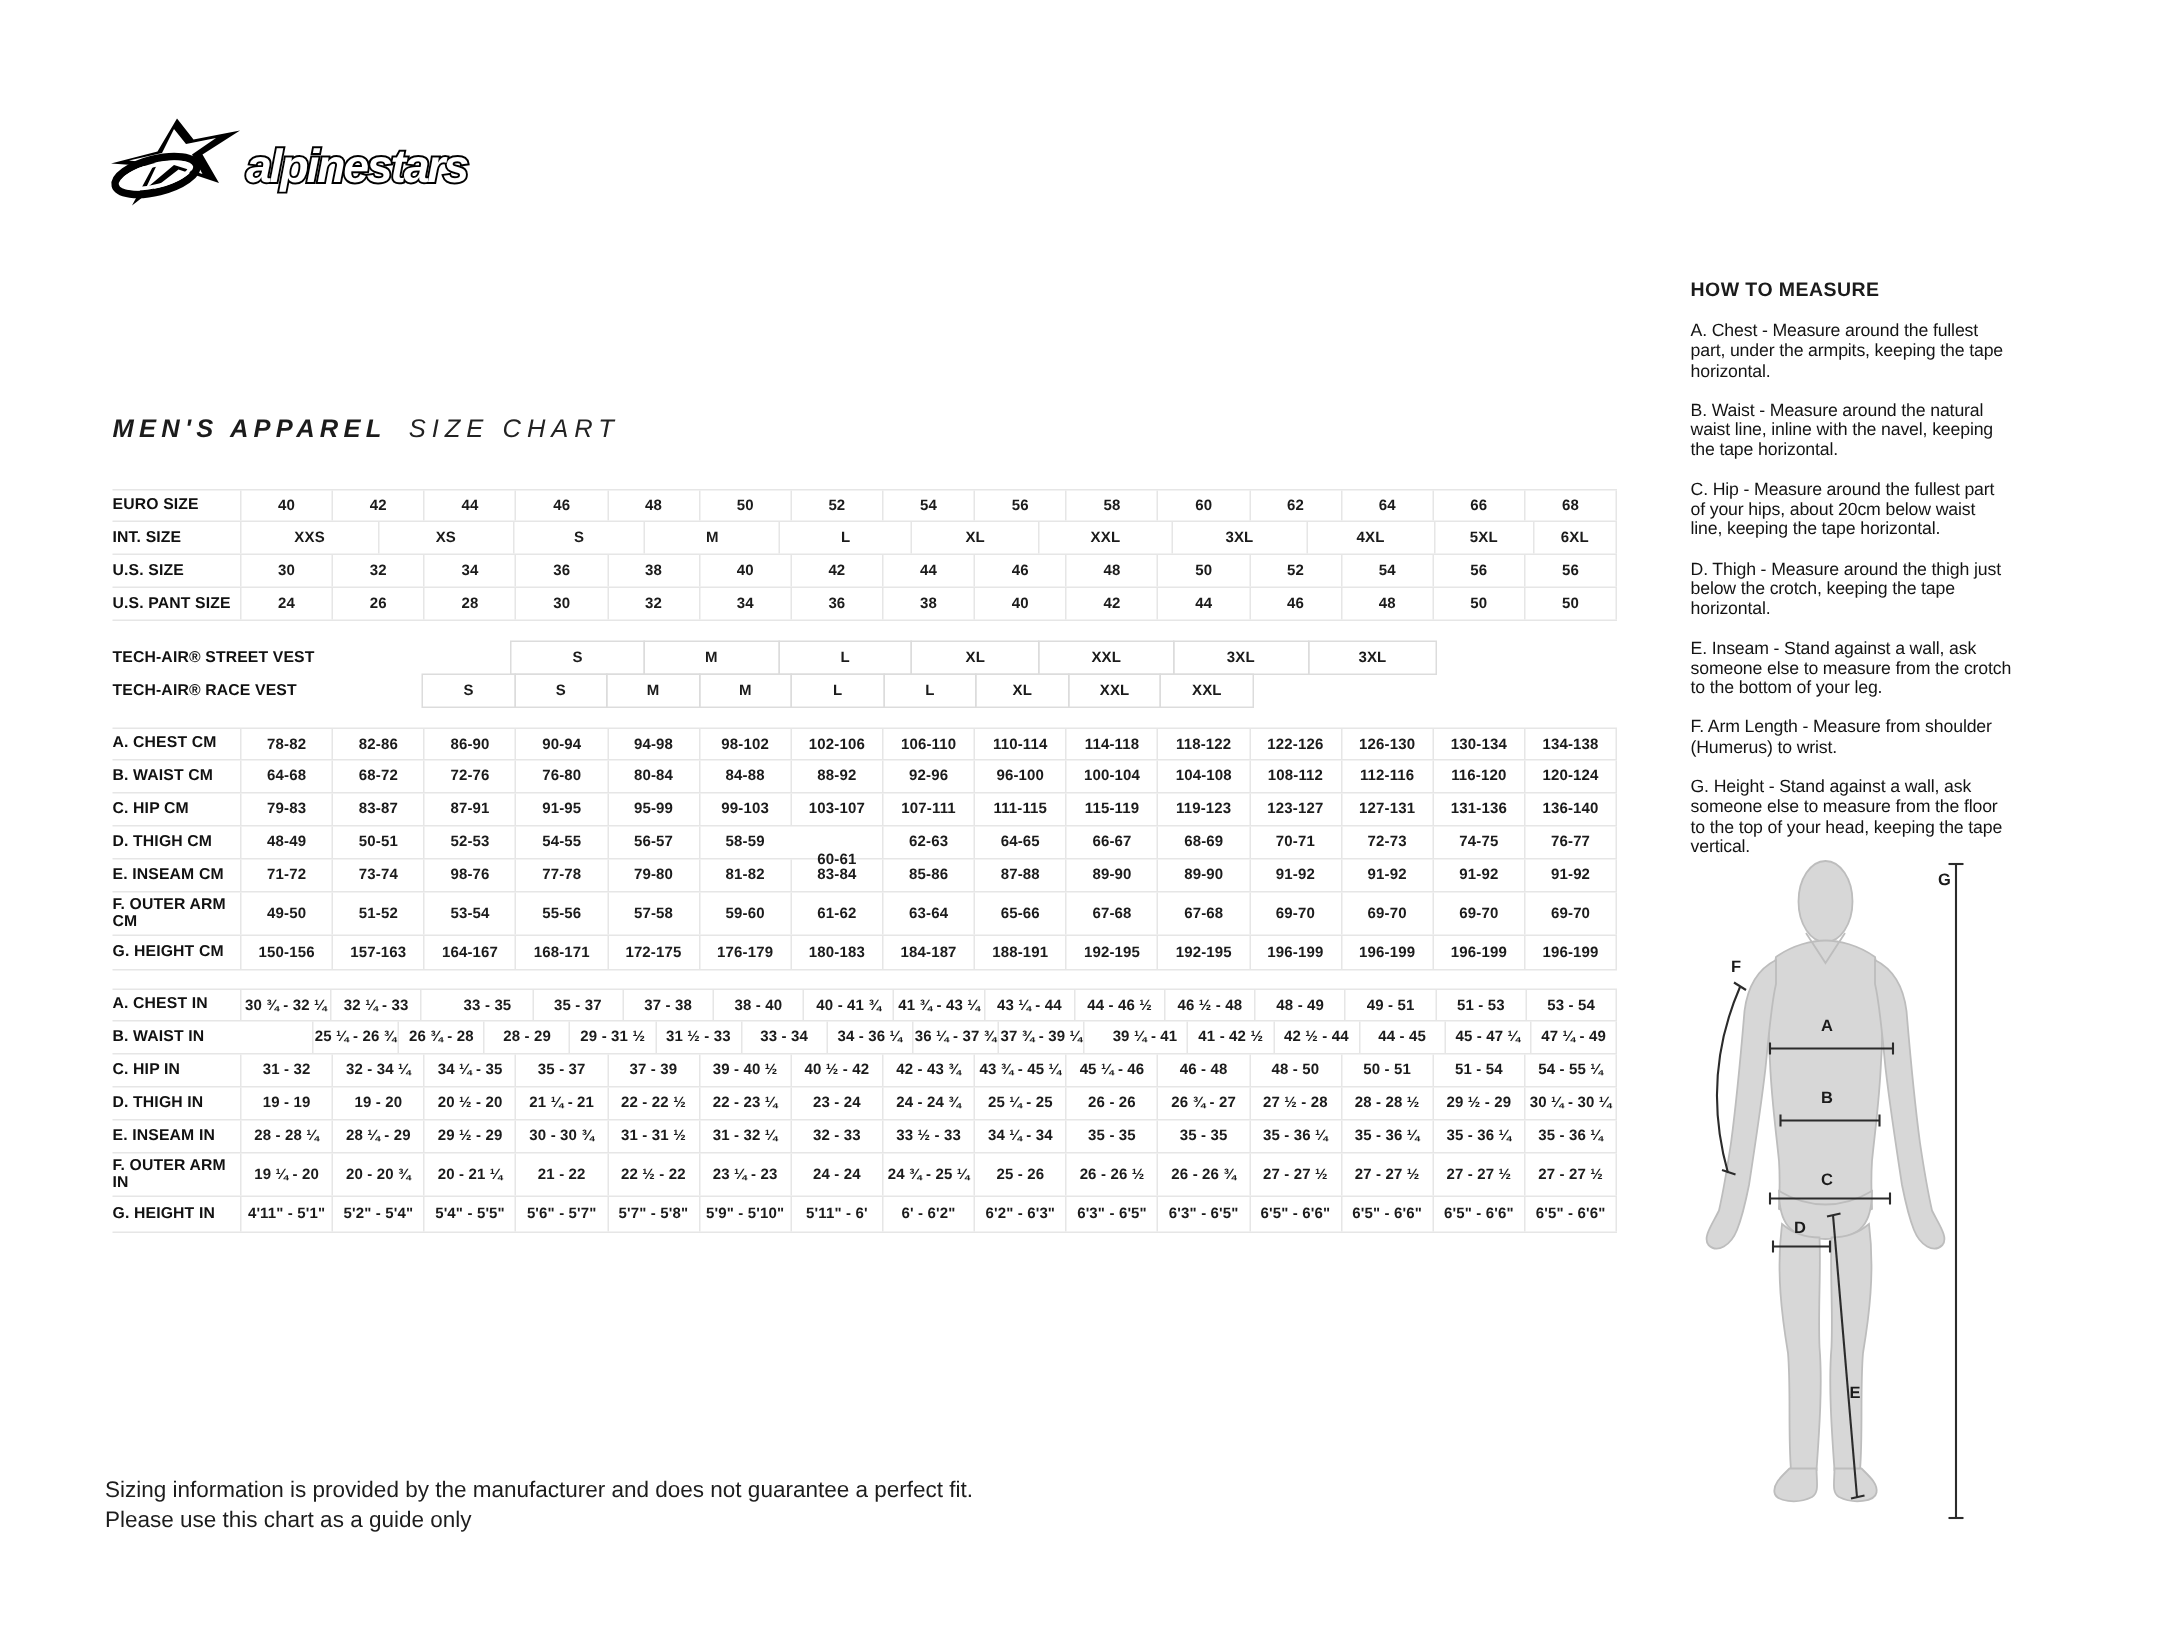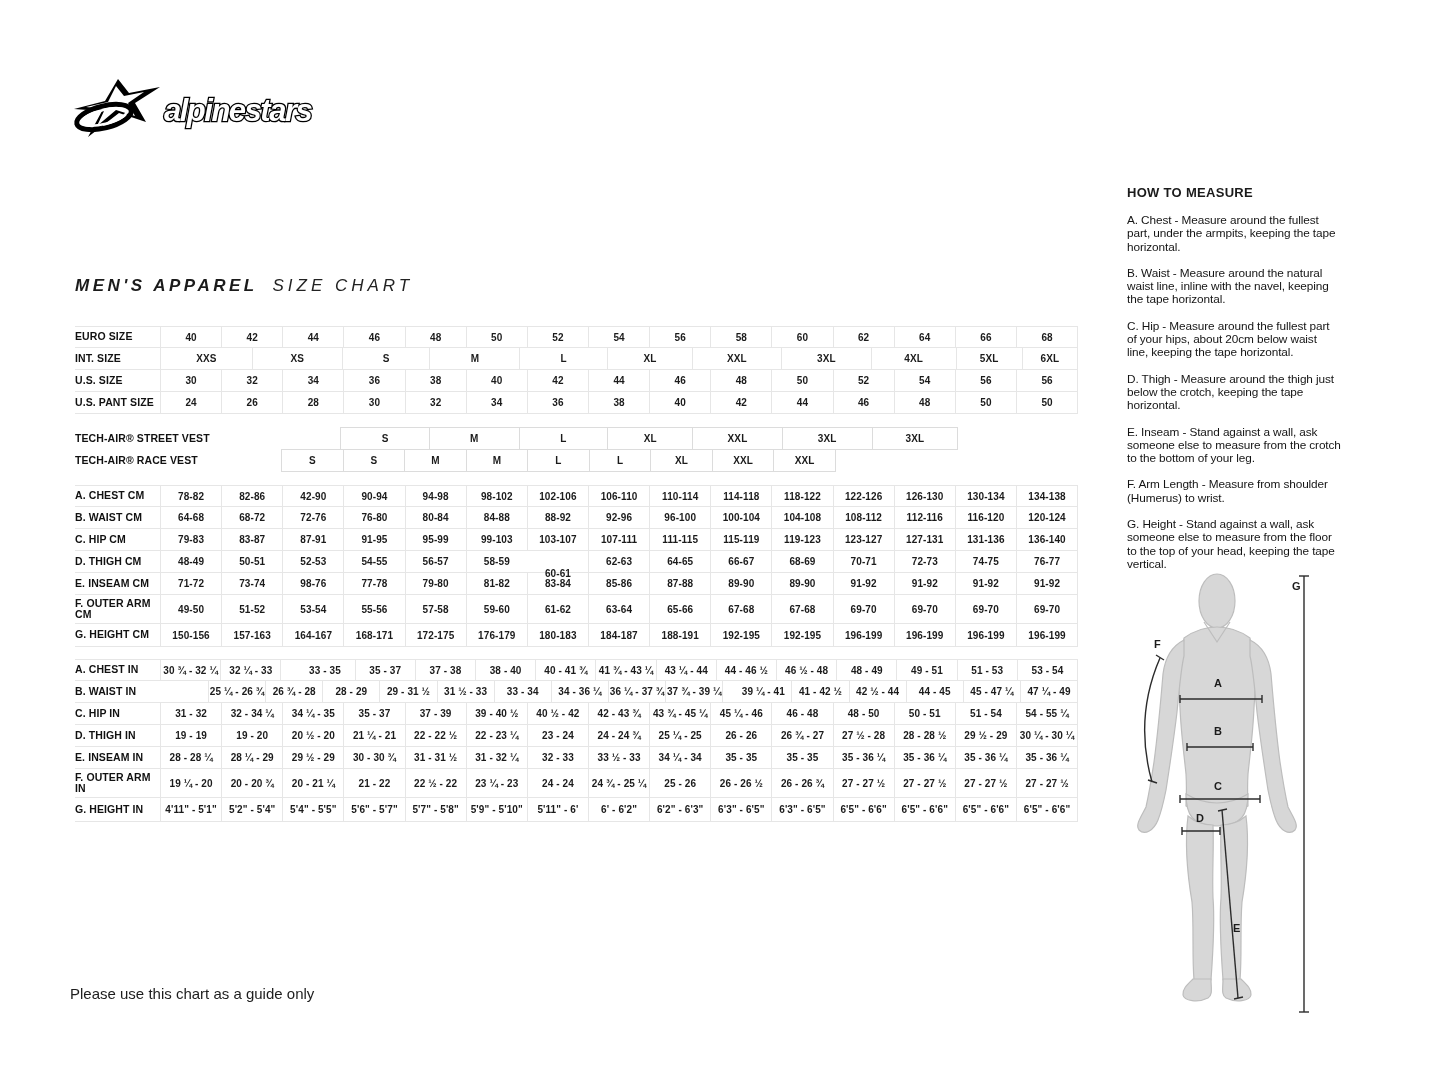--- a/index.html
+++ b/index.html
@@ -174,21 +174,21 @@
         <div class="cell val" style="flex: 61.2 0 0px;">XXL</div>
         <div class="cell blank" style="flex: 244.8 0 0px;"></div>
       </div>
     </div>
     <div class="gap" style="height: 13px;"></div>
     <div class="trow grid first" style="height: 22px;">
       <div class="row-label">A. CHEST CM</div>
       <div class="cells">
         <div class="cell val" style="flex: 61.2 0 0px;">78-82</div>
         <div class="cell val" style="flex: 61.2 0 0px;">82-86</div>
-        <div class="cell val" style="flex: 61.2 0 0px;">42-90</div>
+        <div class="cell val" style="flex: 61.2 0 0px;">86-90</div>
         <div class="cell val" style="flex: 61.2 0 0px;">90-94</div>
         <div class="cell val" style="flex: 61.2 0 0px;">94-98</div>
         <div class="cell val" style="flex: 61.2 0 0px;">98-102</div>
         <div class="cell val" style="flex: 61.2 0 0px;">102-106</div>
         <div class="cell val" style="flex: 61.2 0 0px;">106-110</div>
         <div class="cell val" style="flex: 61.2 0 0px;">110-114</div>
         <div class="cell val" style="flex: 61.2 0 0px;">114-118</div>
         <div class="cell val" style="flex: 61.2 0 0px;">118-122</div>
         <div class="cell val" style="flex: 61.2 0 0px;">122-126</div>
         <div class="cell val" style="flex: 61.2 0 0px;">126-130</div>
@@ -530,14 +530,15 @@
       <text x="94" y="222">C</text>
       <text x="76" y="254">D</text>
       <text x="113" y="364">E</text>
       <text x="34" y="80">F</text>
       <text x="172" y="22">G</text>
     </g>
   </svg>
 </div>
 
 <div class="disclaimer">
+  <div>Sizing information is provided by the manufacturer and does not guarantee a perfect fit.</div>
   <div>Please use this chart as a guide only</div>
 </div>
 
 </body></html>

